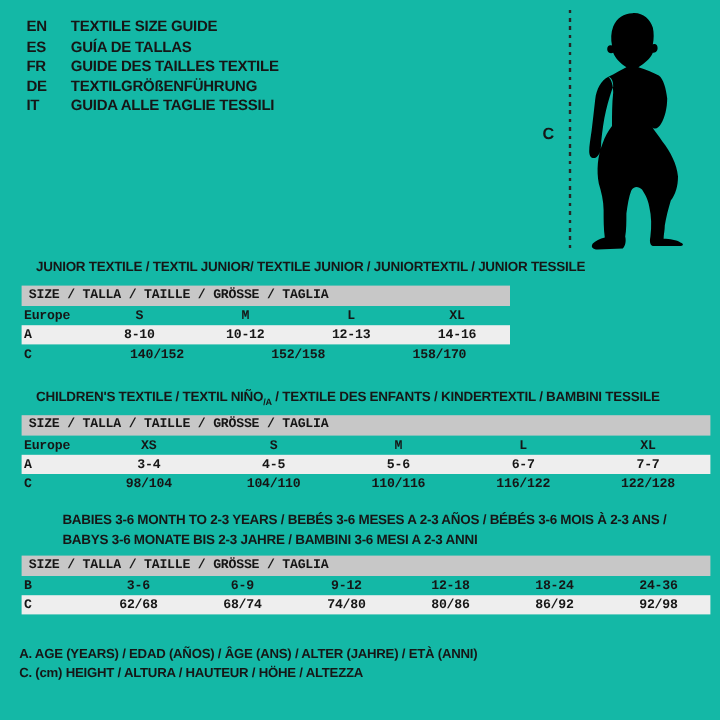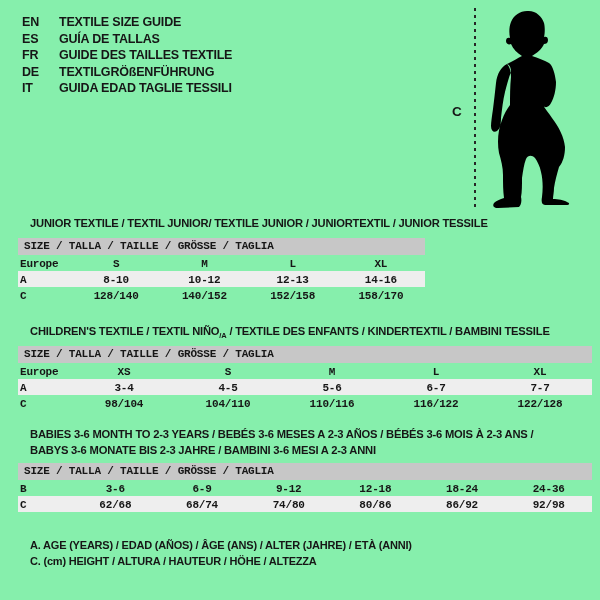--- a/index.html
+++ b/index.html
@@ -1,17 +1,17 @@
 <!DOCTYPE html>
 <html><head>
 <meta charset="utf-8">
 <style>
   html,body{margin:0;padding:0;background:#fff;}
   .page{
-    position:relative;width:600px;height:600px;background:#86efac;overflow:hidden;
+    position:relative;width:600px;height:600px;background:#14b8a6;overflow:hidden;
     font-family:"Liberation Sans","DejaVu Sans",sans-serif;font-weight:bold;color:#161616;
   }
   
   .lang-list{position:absolute;left:22px;top:14px;}
   .lang-row{display:flex;font-size:12.5px;line-height:16.5px;letter-spacing:-0.2px;}
   .lang-code{width:37px;flex:0 0 37px;}
   
   .measure-line{
     position:absolute;left:474px;top:8px;width:2px;height:201px;
     background-image:repeating-linear-gradient(to bottom,#262626 0px,#262626 3px,transparent 3px,transparent 7px);
@@ -26,23 +26,23 @@
   .tbar{height:17px;line-height:17px;background:#c7c7c7;font-size:11px;padding-left:6px;letter-spacing:-0.2px;}
   .trow{display:flex;height:16px;line-height:18px;font-size:11px;letter-spacing:-0.2px;}
   .trow.shaded{background:#eeeeee;}
   .tlabel{flex:0 0 52px;padding-left:2px;}
   .tcell{flex:1;text-align:center;}
   #table1{top:238px;width:407px;}
   #table2{top:346px;width:574px;}
   #table3{top:463px;width:574px;}
   #t1-title{top:216px;}
   #t2-title{top:324px;}
-  #t3-title{top:427px;}
-  
-  .notes{position:absolute;left:30px;top:537px;font-size:11px;line-height:16.2px;letter-spacing:-0.2px;}
+  #t3-title{top:427px;margin-left:22px;}
+  
+  .notes{position:absolute;left:16px;top:537px;font-size:11px;line-height:16.2px;letter-spacing:-0.2px;}
 </style>
 </head>
 <body>
 
 <div class="page">
 
   <div class="lang-list">
     <div class="lang-row">
       <span class="lang-code">EN</span>
       <span class="lang-title">TEXTILE SIZE GUIDE</span>
@@ -54,21 +54,21 @@
     <div class="lang-row">
       <span class="lang-code">FR</span>
       <span class="lang-title">GUIDE DES TAILLES TEXTILE</span>
     </div>
     <div class="lang-row">
       <span class="lang-code">DE</span>
       <span class="lang-title">TEXTILGRÖßENFÜHRUNG</span>
     </div>
     <div class="lang-row">
       <span class="lang-code">IT</span>
-      <span class="lang-title">GUIDA EDAD TAGLIE TESSILI</span>
+      <span class="lang-title">GUIDA ALLE TAGLIE TESSILI</span>
     </div>
   </div>
 
   <div class="measure-line"></div>
   <div class="figure-label">C</div>
   <svg class="silhouette" width="92" height="204" viewBox="0 0 92 204" xmlns="http://www.w3.org/2000/svg">
     <path fill="#000000" d="
       M43,5
       C51,4 58,10 60,17
       C61,21 61,27 60,31
@@ -134,21 +134,20 @@
     </div>
     <div class="trow shaded">
       <span class="tlabel">A</span>
       <span class="tcell">8-10</span>
       <span class="tcell">10-12</span>
       <span class="tcell">12-13</span>
       <span class="tcell">14-16</span>
     </div>
     <div class="trow">
       <span class="tlabel">C</span>
-      <span class="tcell">128/140</span>
       <span class="tcell">140/152</span>
       <span class="tcell">152/158</span>
       <span class="tcell">158/170</span>
     </div>
   </div>
 
   <div class="section-title" id="t2-title">
     <span>CHILDREN'S TEXTILE / TEXTIL NIÑO</span><span class="sub">/A</span><span> / TEXTILE DES ENFANTS / KINDERTEXTIL / BAMBINI TESSILE</span>
   </div>
   <div class="size-table" id="table2">

